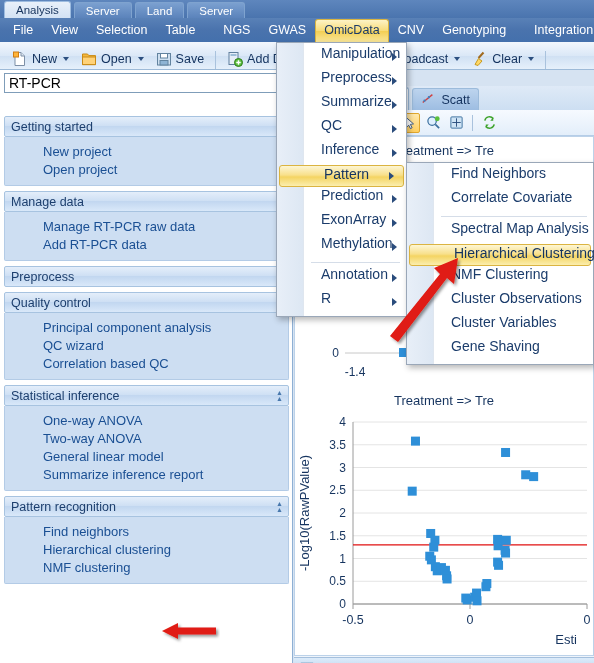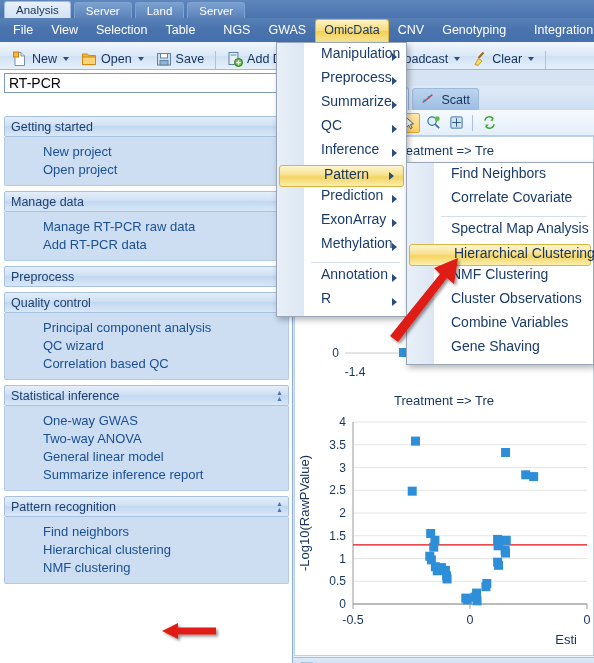--- a/index.html
+++ b/index.html
@@ -446,21 +446,21 @@
               <div class="wf-link">QC wizard</div>
               <div class="wf-link">Correlation based QC</div>
             </div>
           </div>
           <div class="wf-group">
             <div class="wf-header">
               <span class="wf-header-label">Statistical inference</span>
               <span class="chev-up" style="font-size: 7px; line-height: 6px; text-align: center;">▲<br>▲</span>
             </div>
             <div class="wf-items">
-              <div class="wf-link">One-way GWAS</div>
+              <div class="wf-link">One-way ANOVA</div>
               <div class="wf-link">Two-way ANOVA</div>
               <div class="wf-link">General linear model</div>
               <div class="wf-link">Summarize inference report</div>
             </div>
           </div>
           <div class="wf-group">
             <div class="wf-header">
               <span class="wf-header-label">Pattern recognition</span>
               <span class="chev-up" style="font-size: 7px; line-height: 6px; text-align: center;">▲<br>▲</span>
             </div>
@@ -712,21 +712,21 @@
       <div class="dd-item hl">
         <span>Hierarchical Clustering</span>
       </div>
       <div class="dd-item">
         <span>NMF Clustering</span>
       </div>
       <div class="dd-item">
         <span>Cluster Observations</span>
       </div>
       <div class="dd-item">
-        <span>Combine Variables</span>
+        <span>Cluster Variables</span>
       </div>
       <div class="dd-item">
         <span>Gene Shaving</span>
       </div>
     </div>
 
   <svg class="anno" style="left:372px; top:240px;" width="110" height="110" viewBox="0 0 110 110">
     <defs>
       <filter id="sh1" x="-30%" y="-30%" width="180%" height="180%">
         <feDropShadow dx="2" dy="2" stdDeviation="1.6" flood-color="#000000" flood-opacity="0.42"></feDropShadow>

